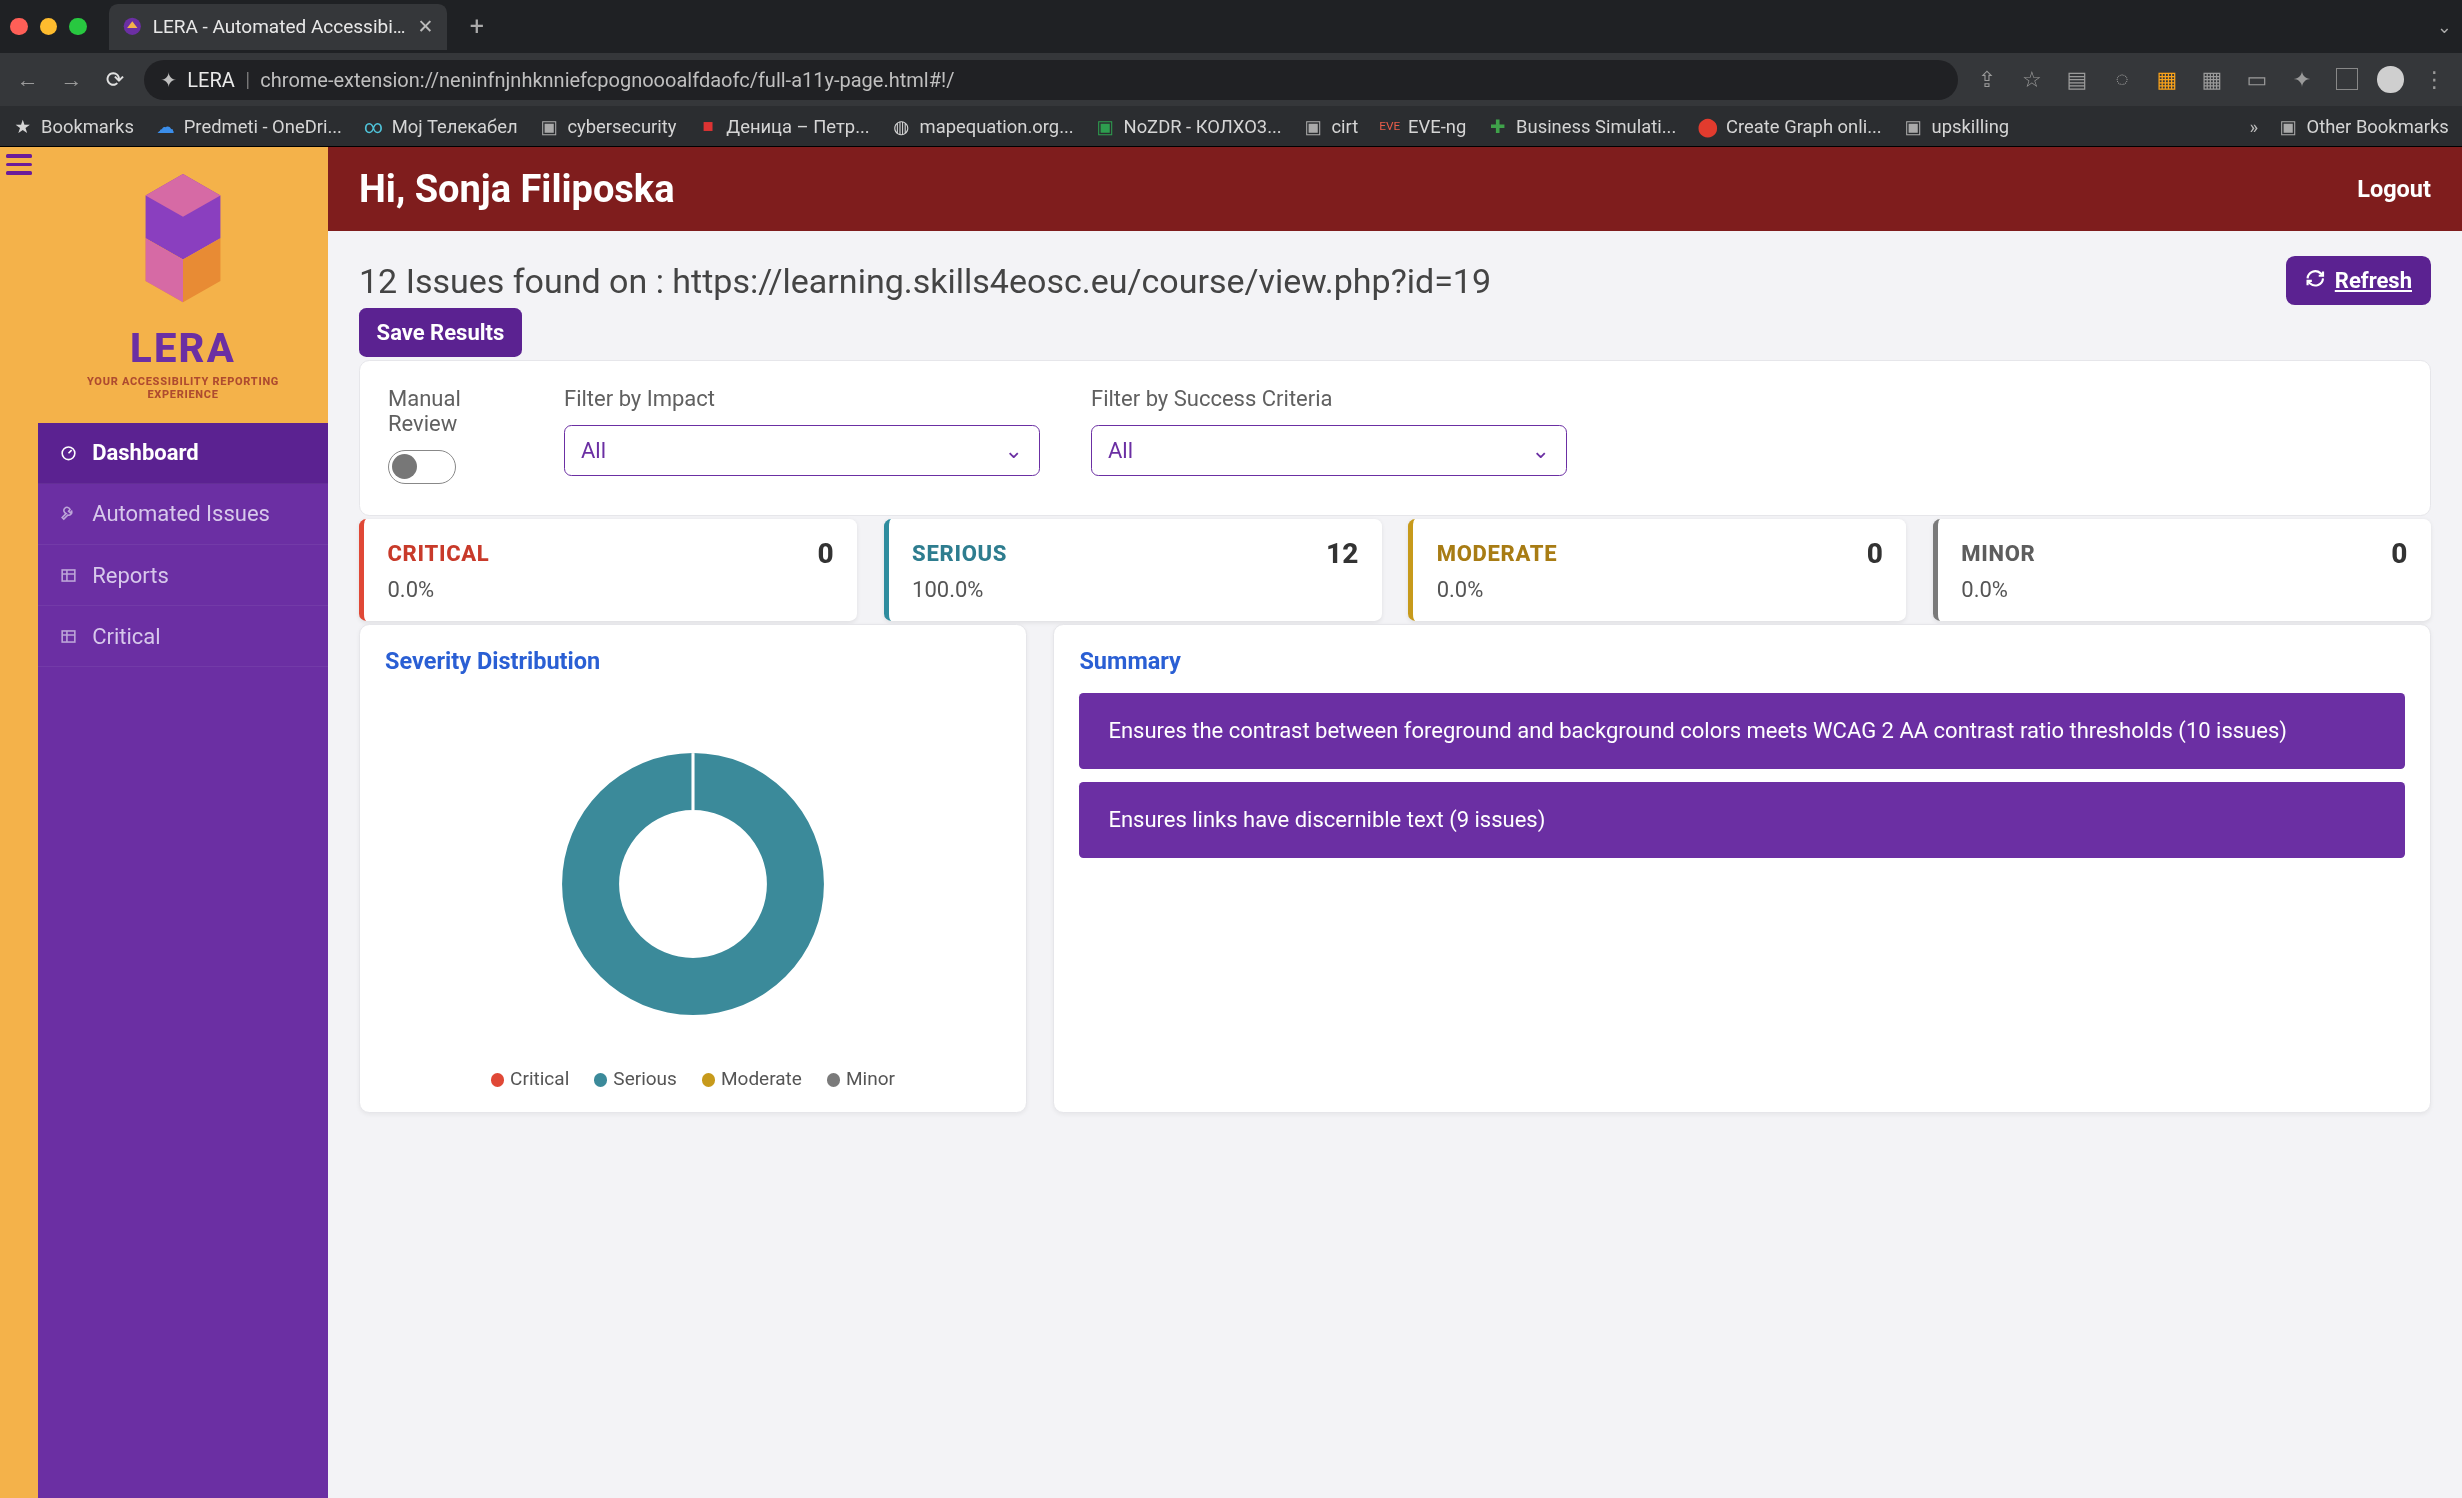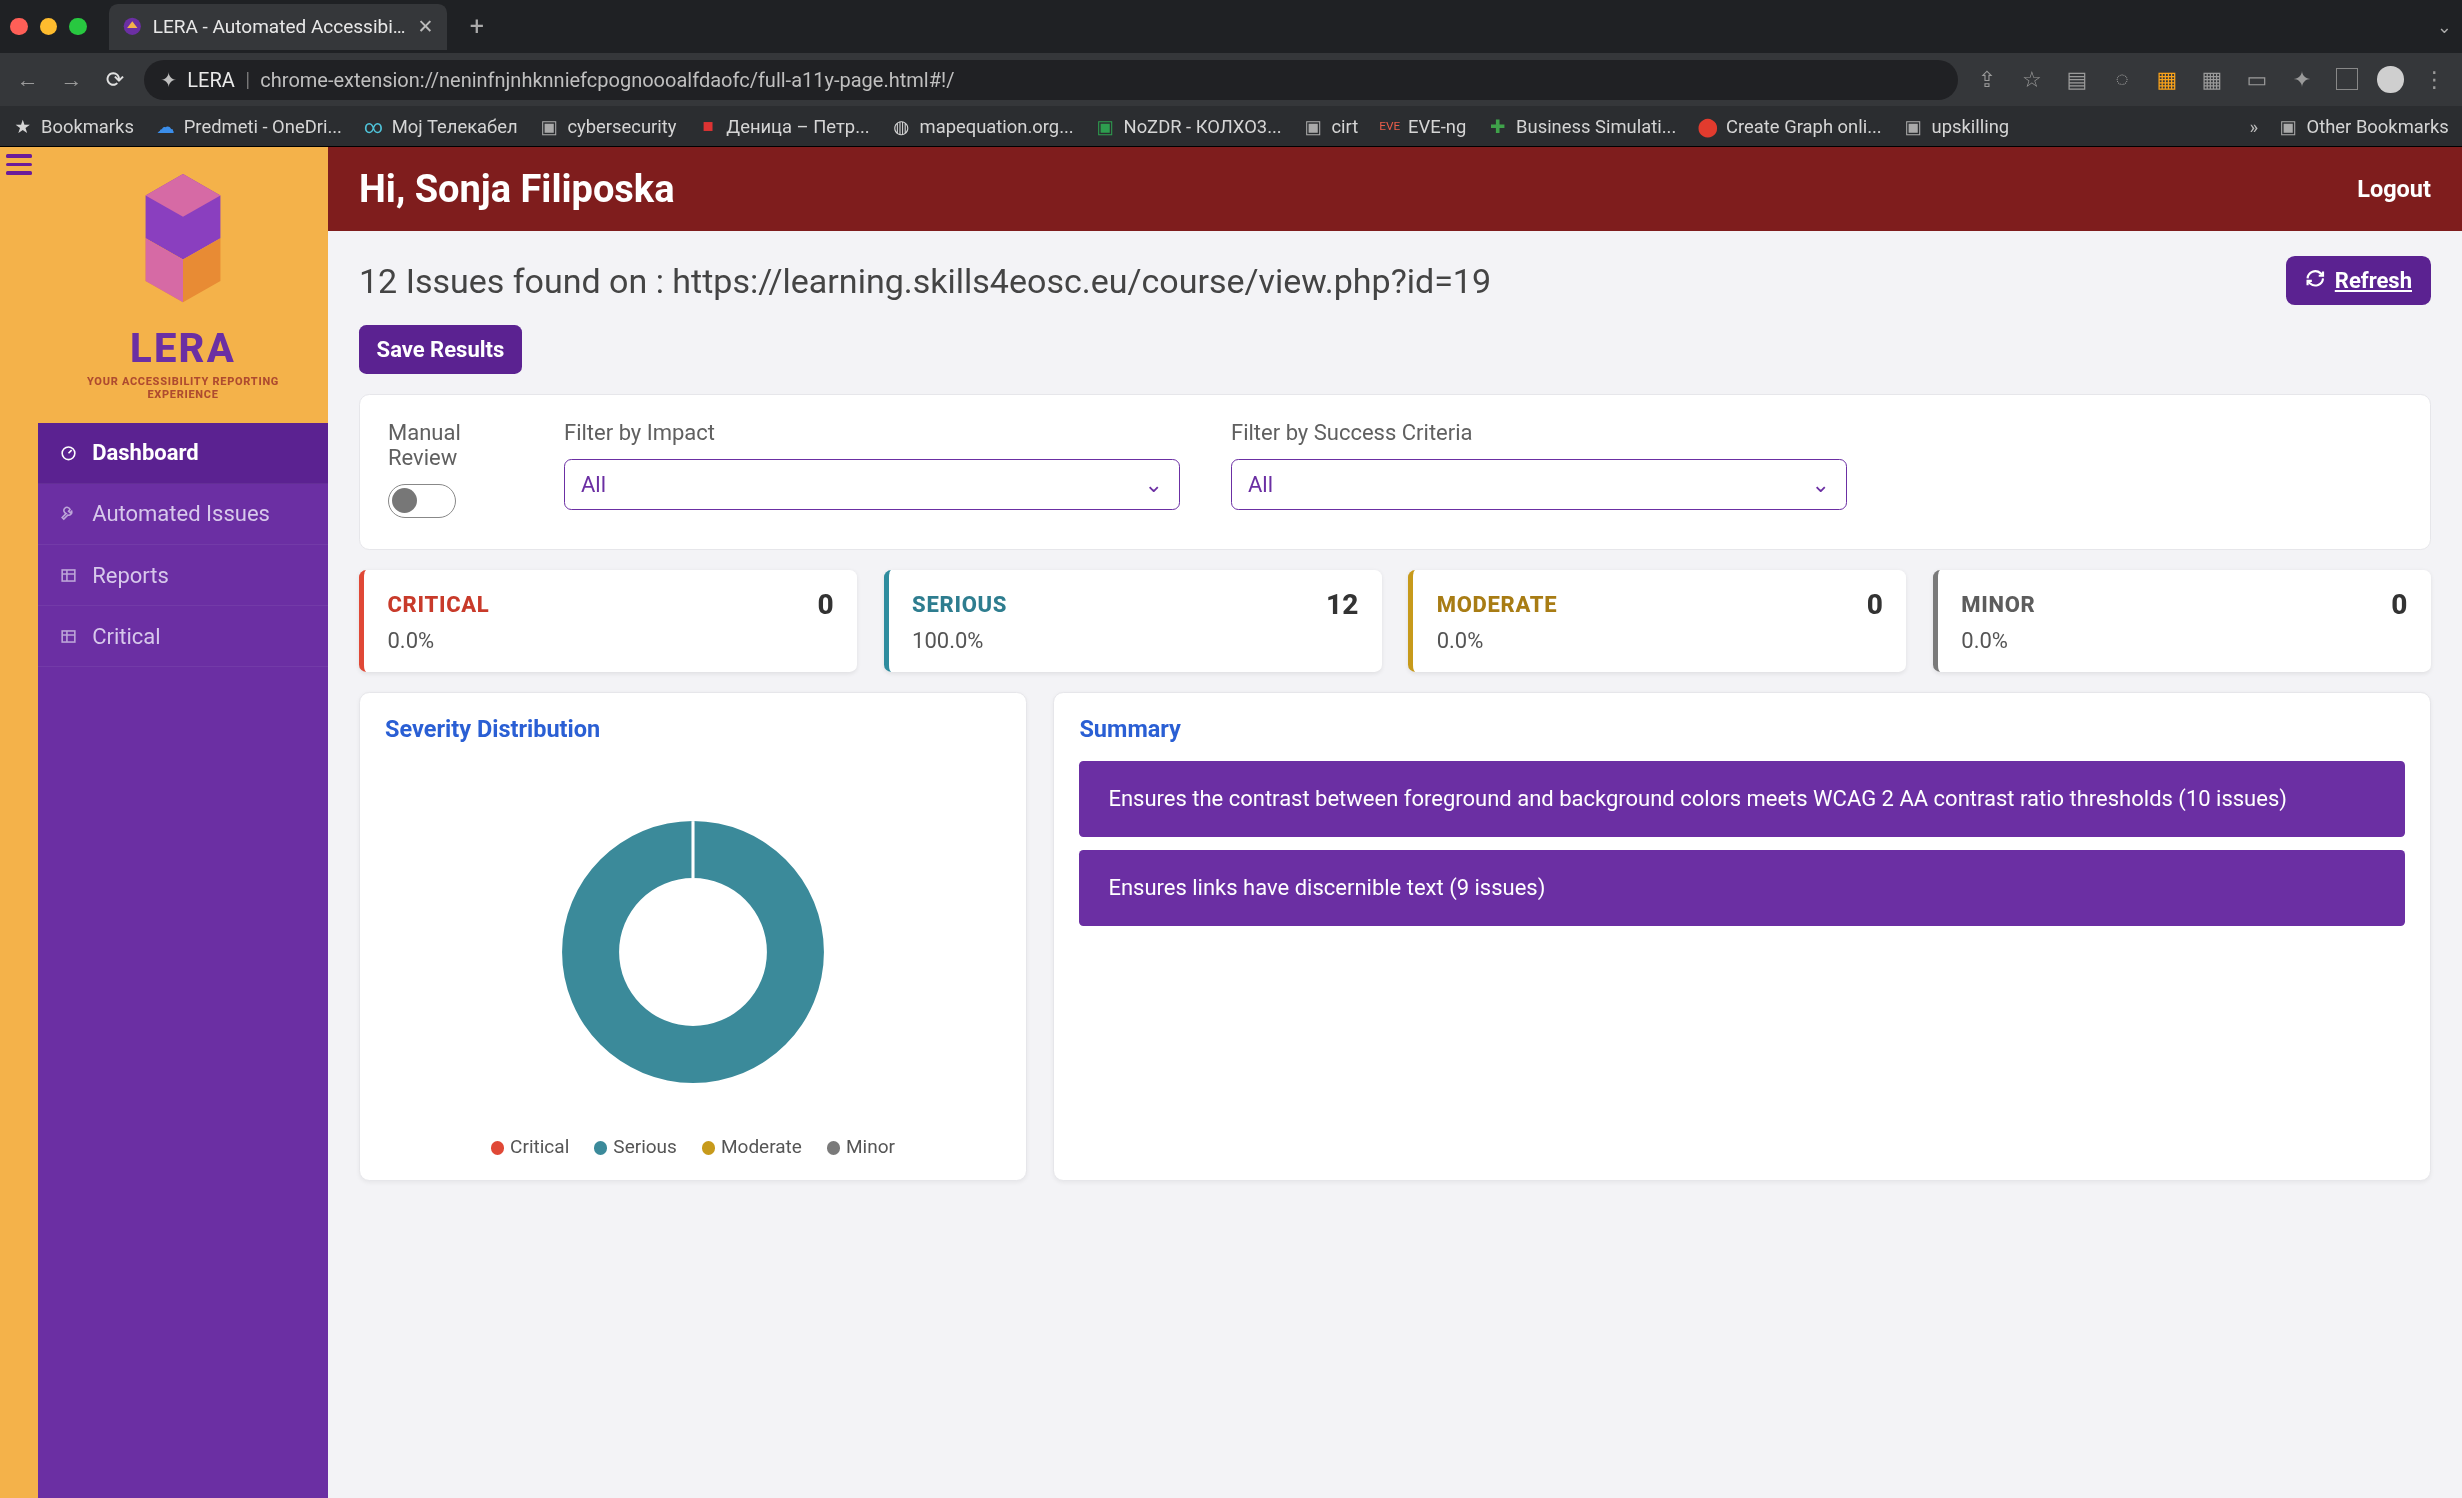--- a/index.html
+++ b/index.html
@@ -51,34 +51,34 @@
   .nav { display:flex; flex-direction:column; }
   .nav-item { display:flex; align-items:center; gap:13.2px; padding:17.6px 19px; font-size:22px; color:#d7c8eb; border-bottom:0.7px solid rgba(255,255,255,0.06); }
   .nav-item.active { background:#5b2291; color:#fff; font-weight:700; }
   .nav-icon { width:22px; display:inline-flex; justify-content:center; }
 
   .main { flex:1; display:flex; flex-direction:column; background:#f3f3f6; min-width:0; }
   .topbar { background:#7f1d1d; color:#fff; height:84px; display:flex; align-items:center; padding:0 31px; }
   .greeting { font-size:38px; font-weight:700; }
   .logout { margin-left:auto; font-size:23.5px; font-weight:700; }
 
-  .content { padding: 25px 31px; display:flex; flex-direction:column; gap:20px; overflow:auto; flex:1; }
+  .content { padding: 25px 31px; display:flex; flex-direction:column; gap:3px; overflow:auto; flex:1; }
 
   .page-header-row { display:flex; align-items:center; gap:14.7px; }
   .page-title { font-size:34px; color:#444; flex:1; }
   .refresh-btn { background:#5b2291; color:#fff; border:none; border-radius:8.8px; padding:11.8px 19px; font-size:22px; font-weight:700; display:flex; align-items:center; gap:8.8px;text-decoration:underline; }
 
   .save-btn { background:#5b2291; color:#fff; border:none; border-radius:7.3px; padding:11.8px 17.6px; font-size:22px; font-weight:700; width:max-content; }
 
   .filters-card { background:#fff; border:0.7px solid #e6e6ea; border-radius:10.3px; padding:25px 28px 31px; display:flex; gap:51px; align-items:flex-start; }
   .filter-group { display:flex; flex-direction:column; gap:14.7px; }
   .filter-label { color:#606060; font-size:22px; }
   .toggle { width:68px; height:34px; border:1.5px solid #888; border-radius:29px; position:relative; background:#fff; }
   .toggle .knob { position:absolute; left:2.9px; top:2.9px; width:25px; height:25px; border-radius:50%; background:#777; }
-  .select { width:616px; height:51px; border:1.5px solid #6b2fa3; border-radius:7.3px; display:flex; align-items:center; padding:0 16px; justify-content:space-between; color:#6b2fa3; font-size:22px; background:#fff; }
+  .select { width:476px; height:51px; border:1.5px solid #6b2fa3; border-radius:7.3px; display:flex; align-items:center; padding:0 16px; justify-content:space-between; color:#6b2fa3; font-size:22px; background:#fff; }
 
   .stats-row { display:flex; gap:26.4px; }
   .stat-card { flex:1; background:#fff; border-radius:7.3px; padding:17.6px 23.5px 19px; box-shadow:0 1.5px 4.4px rgba(0,0,0,0.08); border-left:5.9px solid transparent; display:flex; flex-direction:column; gap:7.3px; }
   .stat-head { display:flex; justify-content:space-between; align-items:center; }
   .stat-name { font-size:22px; font-weight:800; letter-spacing:0.7px; }
   .stat-count { font-size:28px; font-weight:800; color:#333; }
   .stat-pct { font-size:22px; color:#555; }
   .b-critical { border-left-color:#e04836; } .n-critical{ color:#c83a2a; }
   .b-serious  { border-left-color:#2e8c9e; } .n-serious { color:#2e7d8f; }
   .b-moderate { border-left-color:#c79a1b; } .n-moderate{ color:#a87c14; }

